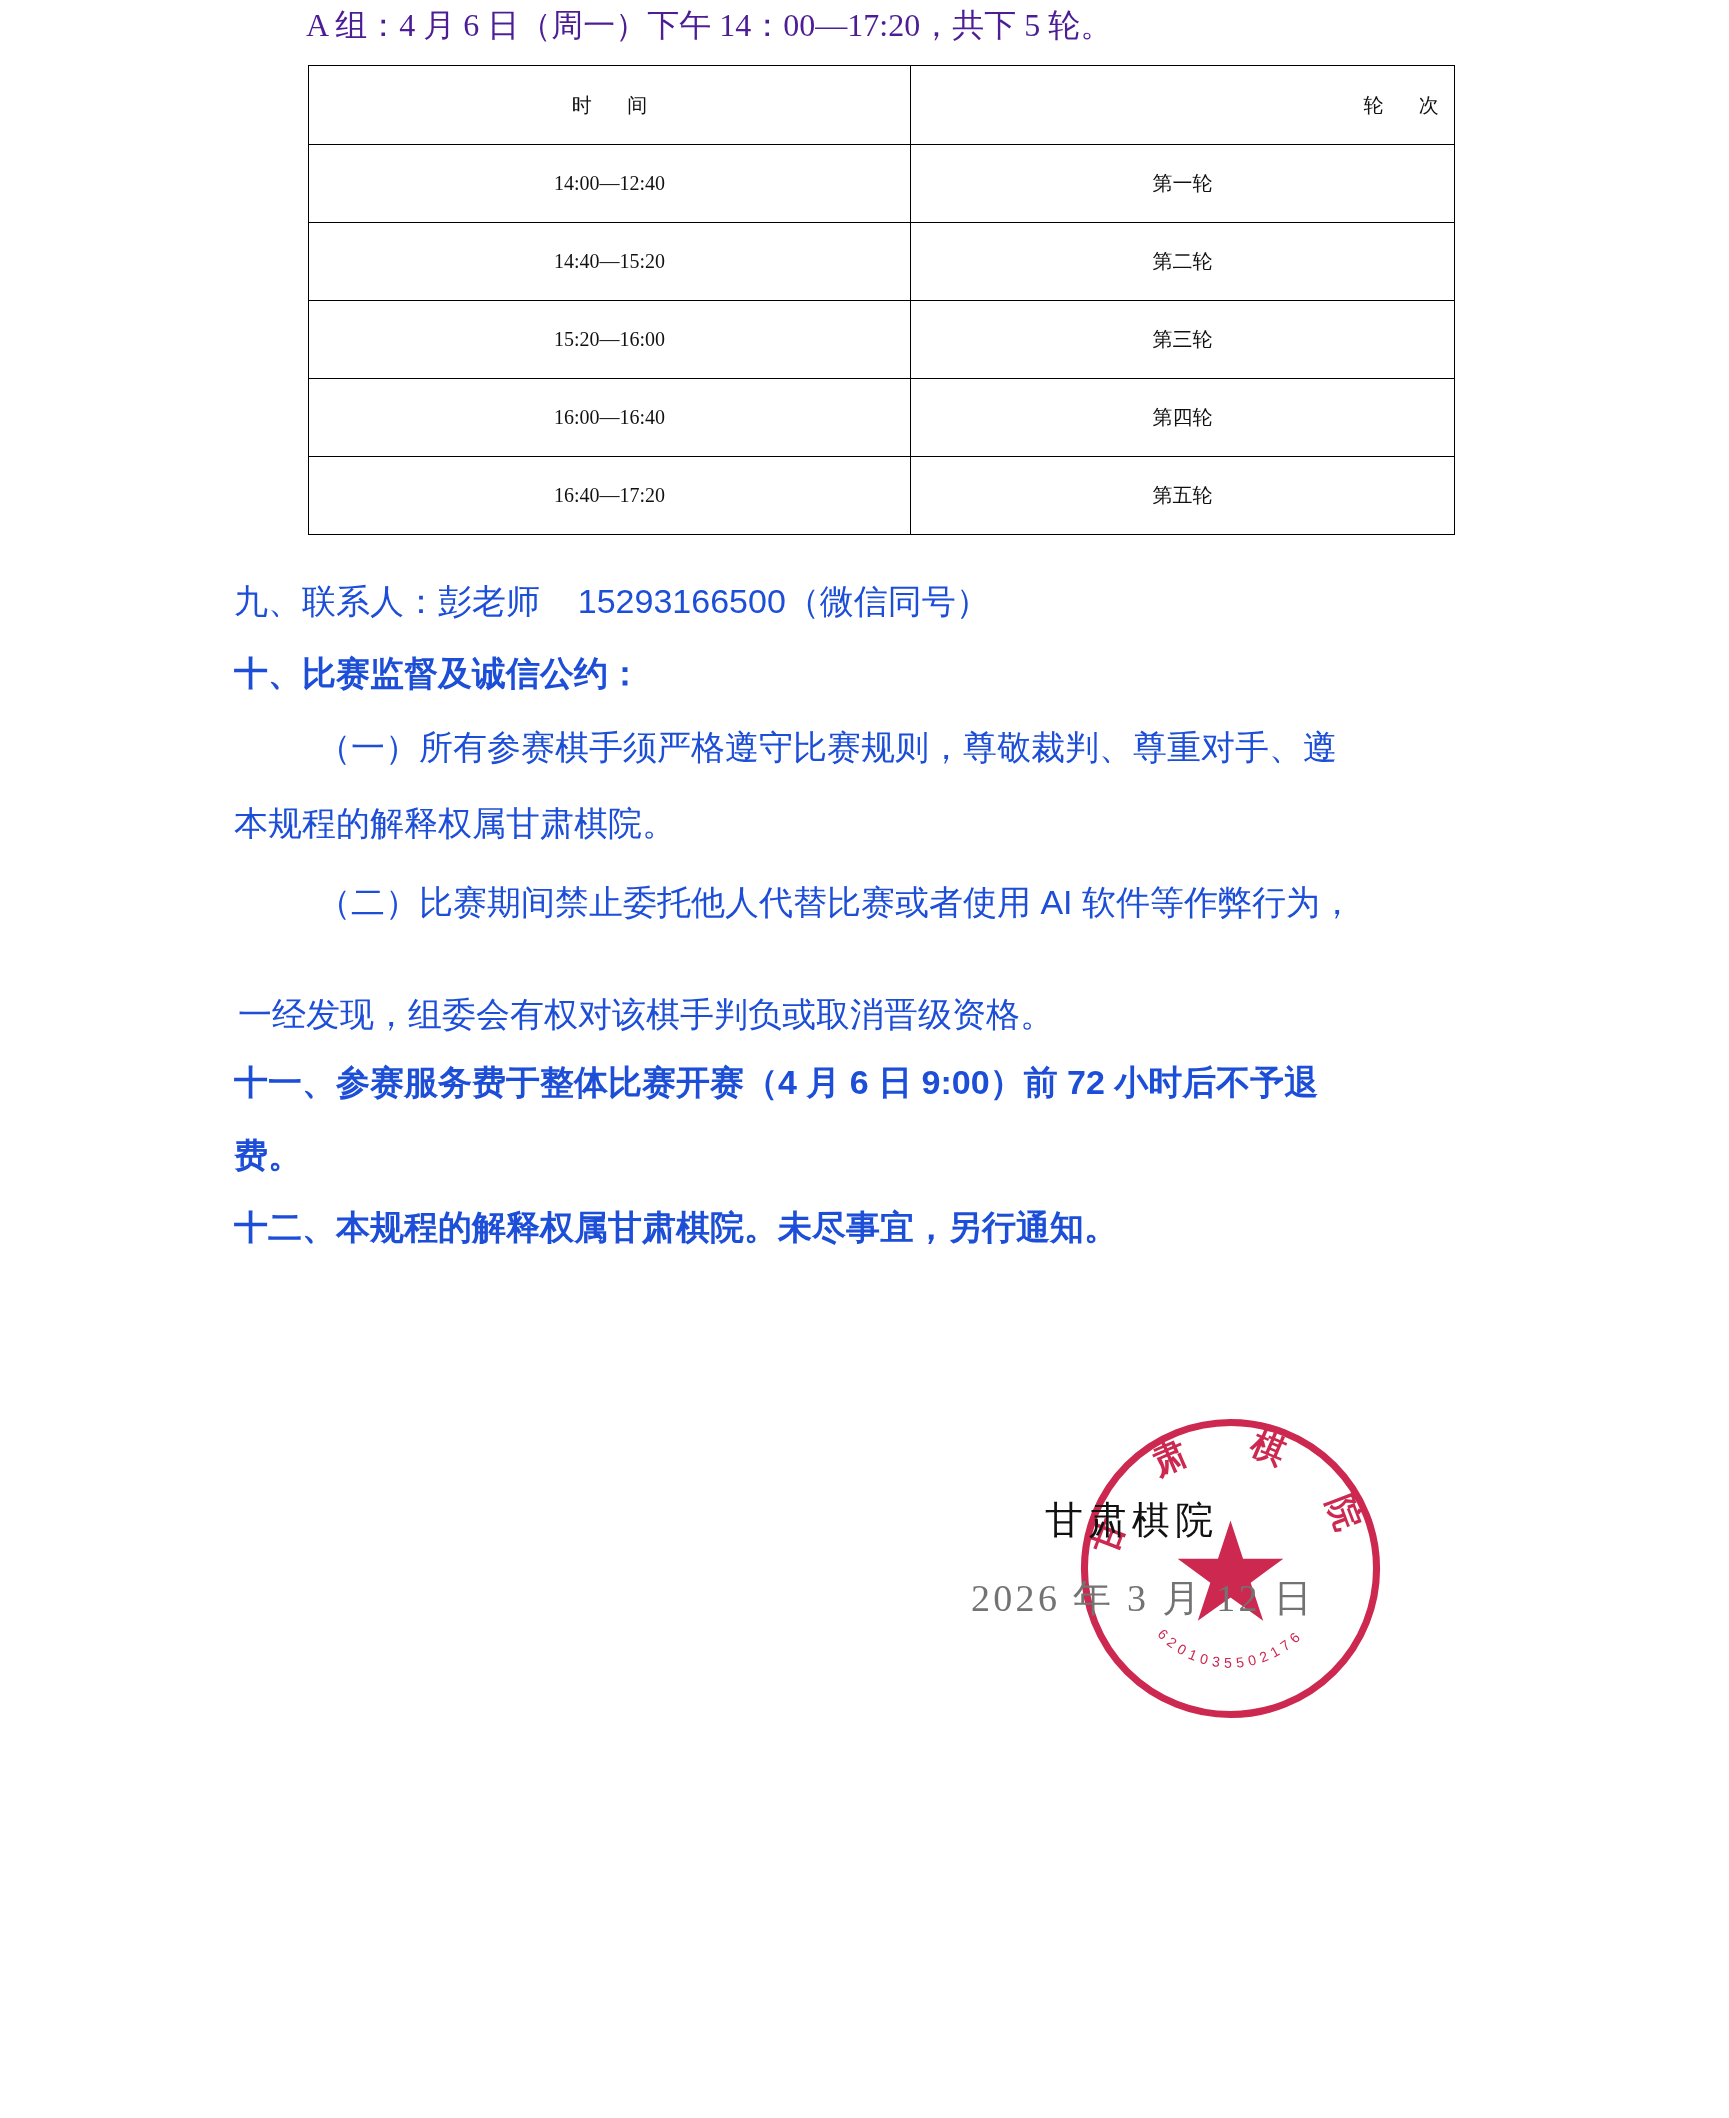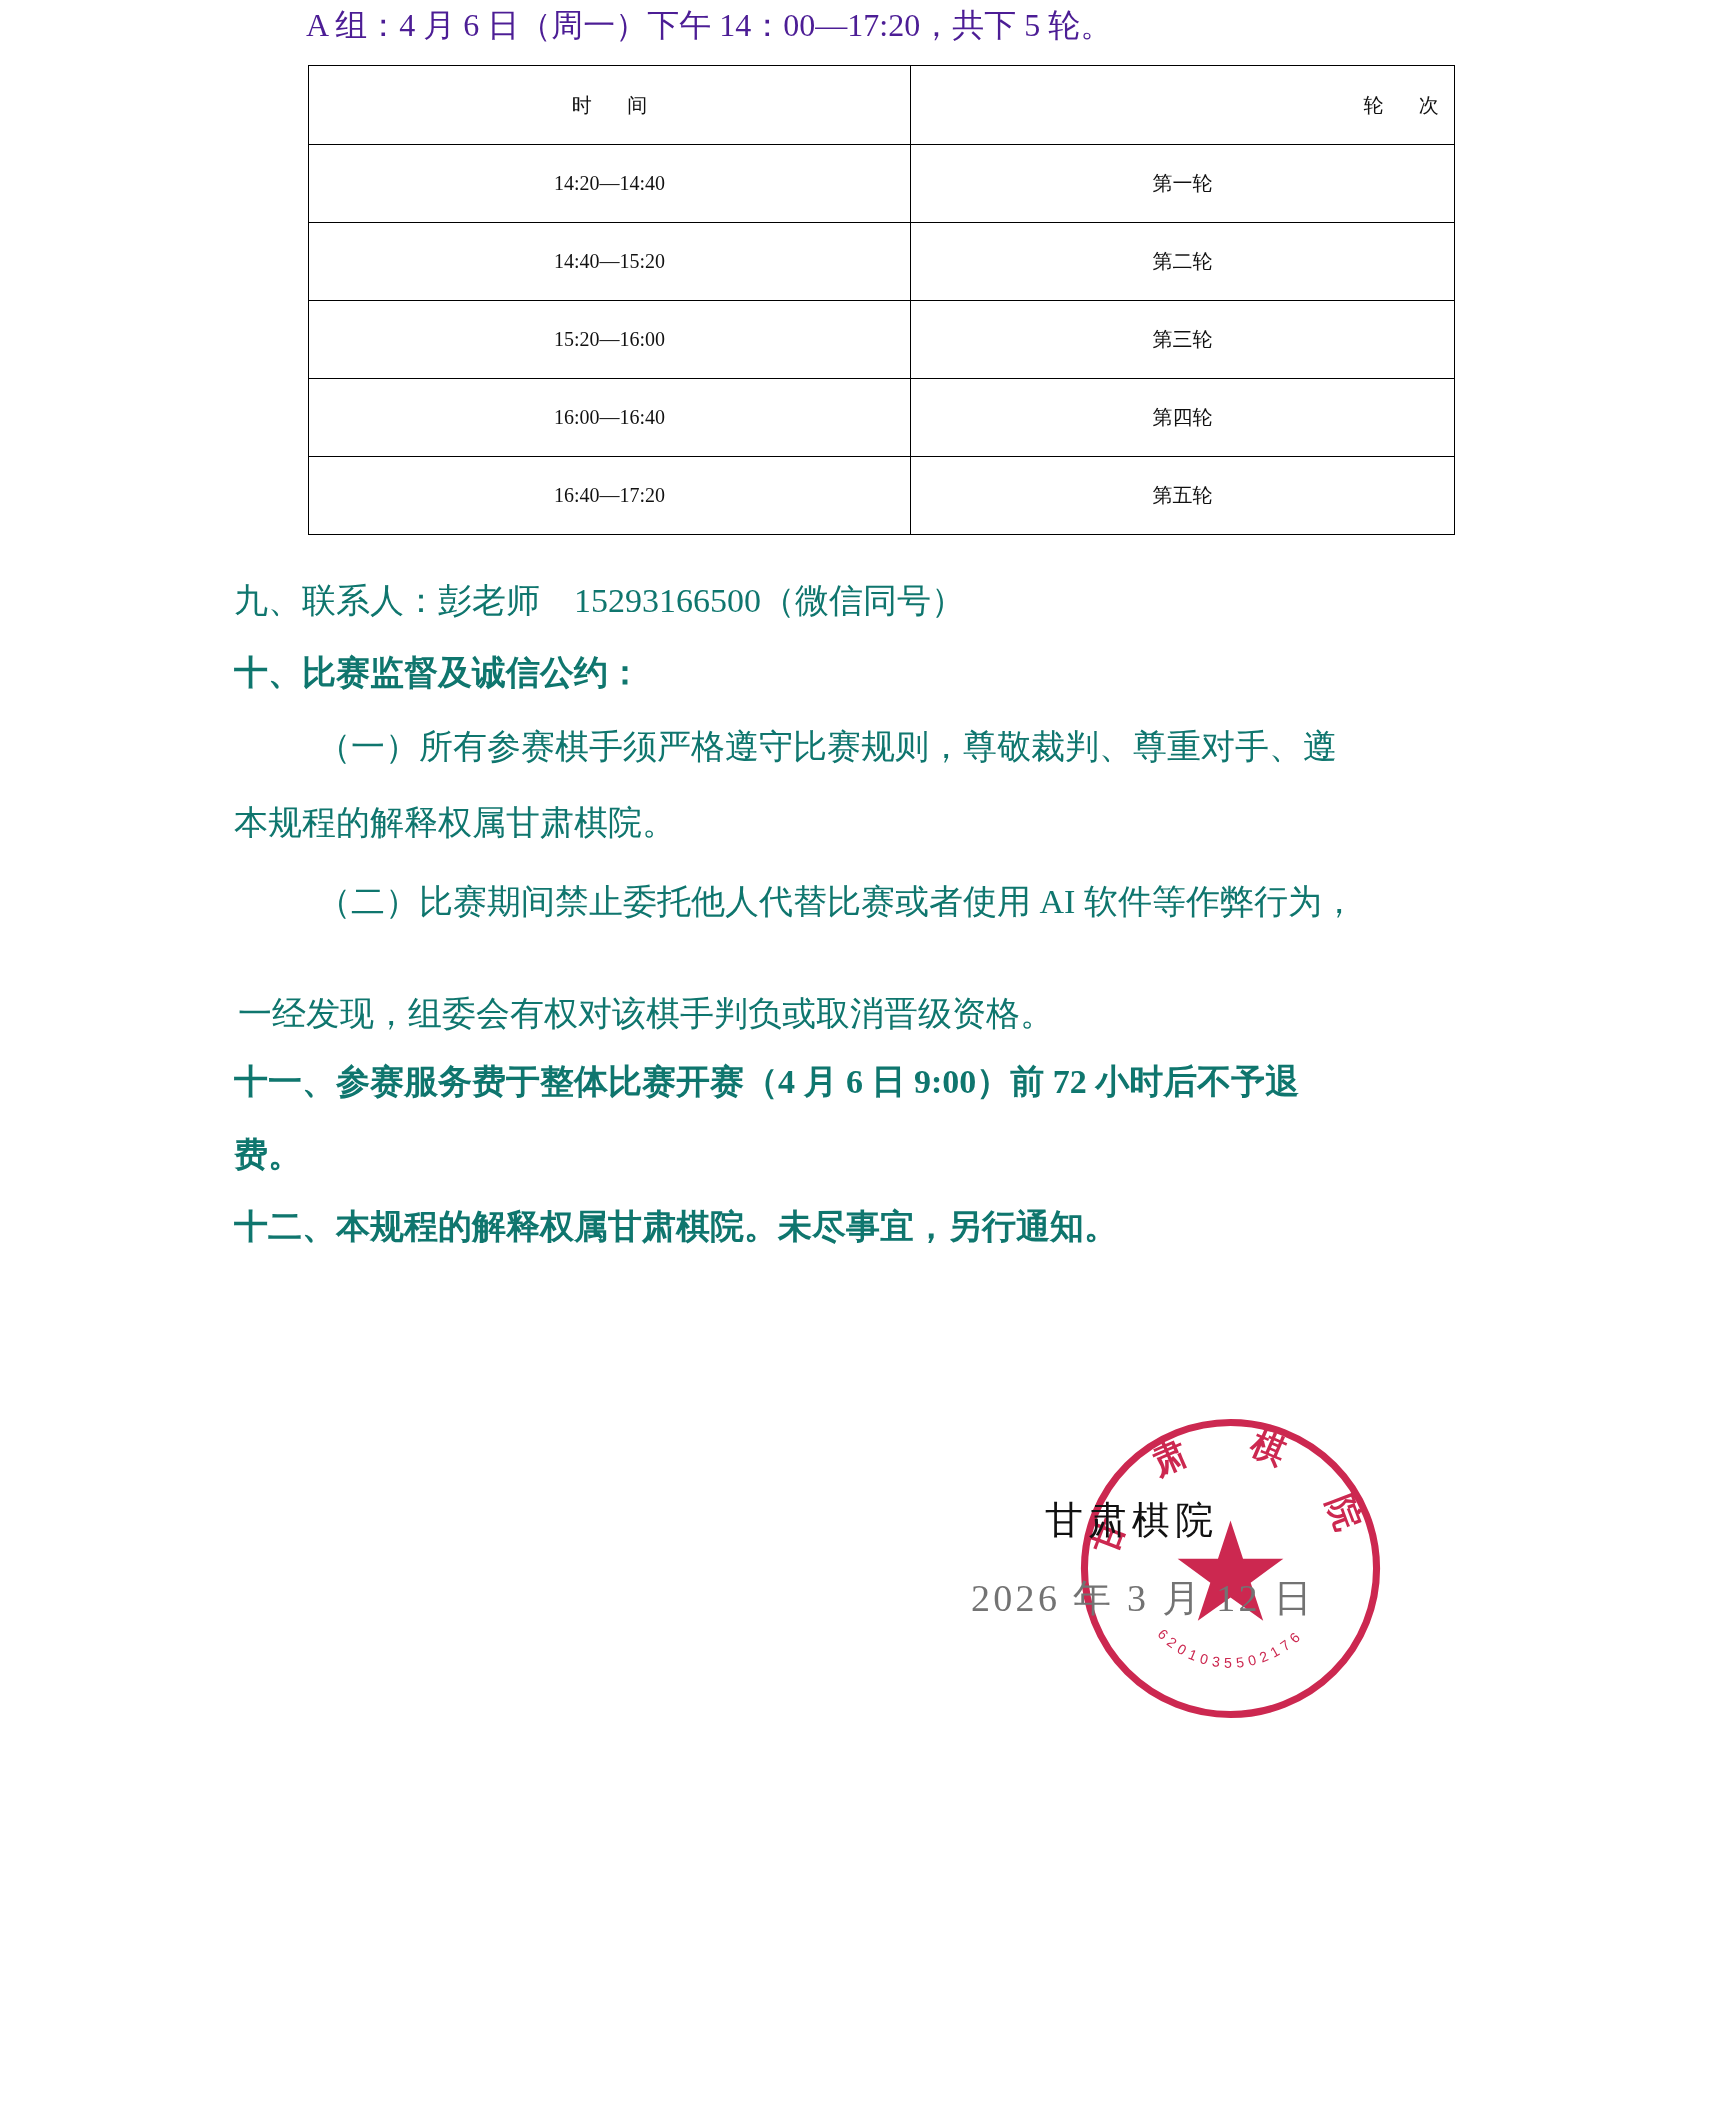--- a/index.html
+++ b/index.html
@@ -64,25 +64,25 @@
   }
   #schedule-table .col-time { width: 602px; }
   #schedule-table .col-round { width: 544px; text-align: right; }
   #schedule-table tr { height: 78px; }
   #schedule-table tr.header-row { height: 79px; }
   .hdr-spaced { letter-spacing: 15.2px; padding-left: 15.2px; }
 
   
   .para {
     position: absolute;
-    font-family: Liberation Serif, serif;
+    font-family: Liberation Sans, sans-serif;
     font-size: 34px;
     line-height: 1.0;
     white-space: pre;
-    color: #0f766e;
+    color: #1d4ed8;
   }
 
   #sec9      { left: 234px;  top: 584px; }
   #sec10     { left: 234px;  top: 656px; font-weight: bold; }
   #p1a       { left: 317px;  top: 730px; }
   #p1b       { left: 234px;  top: 806px; }
   #p2a       { left: 317px;  top: 885px; }
   #p2b       { left: 238px;  top: 961px; margin-top: 36px; }
   #sec11a    { left: 234px;  top: 1065px; font-weight: bold; }
   #sec11b    { left: 234px;  top: 1138px; font-weight: bold; }
@@ -138,21 +138,21 @@
     <tbody>
       <tr class="header-row">
         <td class="col-time">
           <span class="hdr-spaced">时 间</span>
         </td>
         <td class="col-round">
           <span class="hdr-spaced">轮 次</span>
         </td>
       </tr>
       <tr>
-        <td>14:20—14:40</td>
+        <td>14:00—12:40</td>
         <td>第一轮</td>
       </tr>
       <tr>
         <td>14:40—15:20</td>
         <td>第二轮</td>
       </tr>
       <tr>
         <td>15:20—16:00</td>
         <td>第三轮</td>
       </tr>

